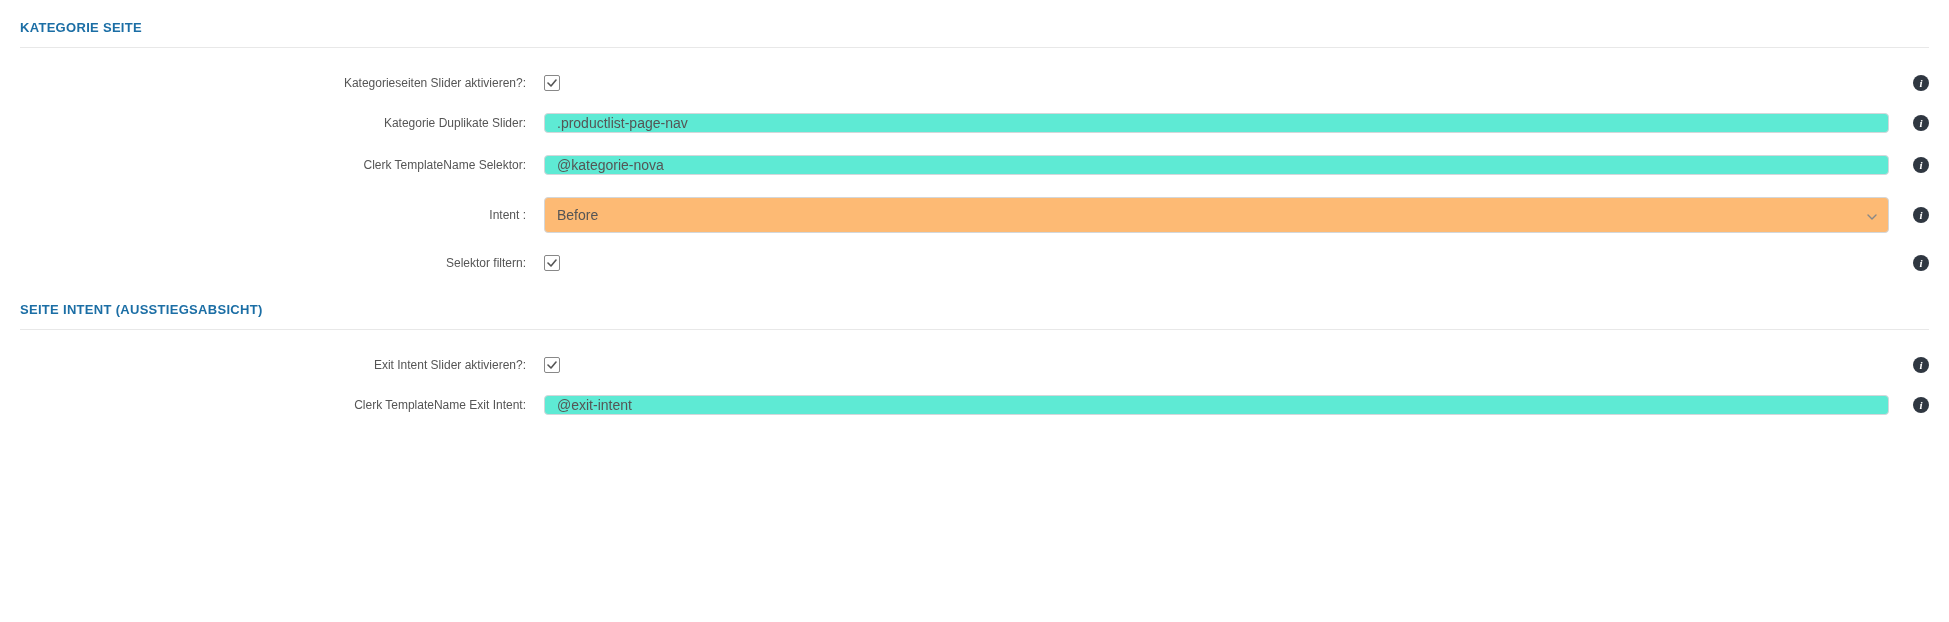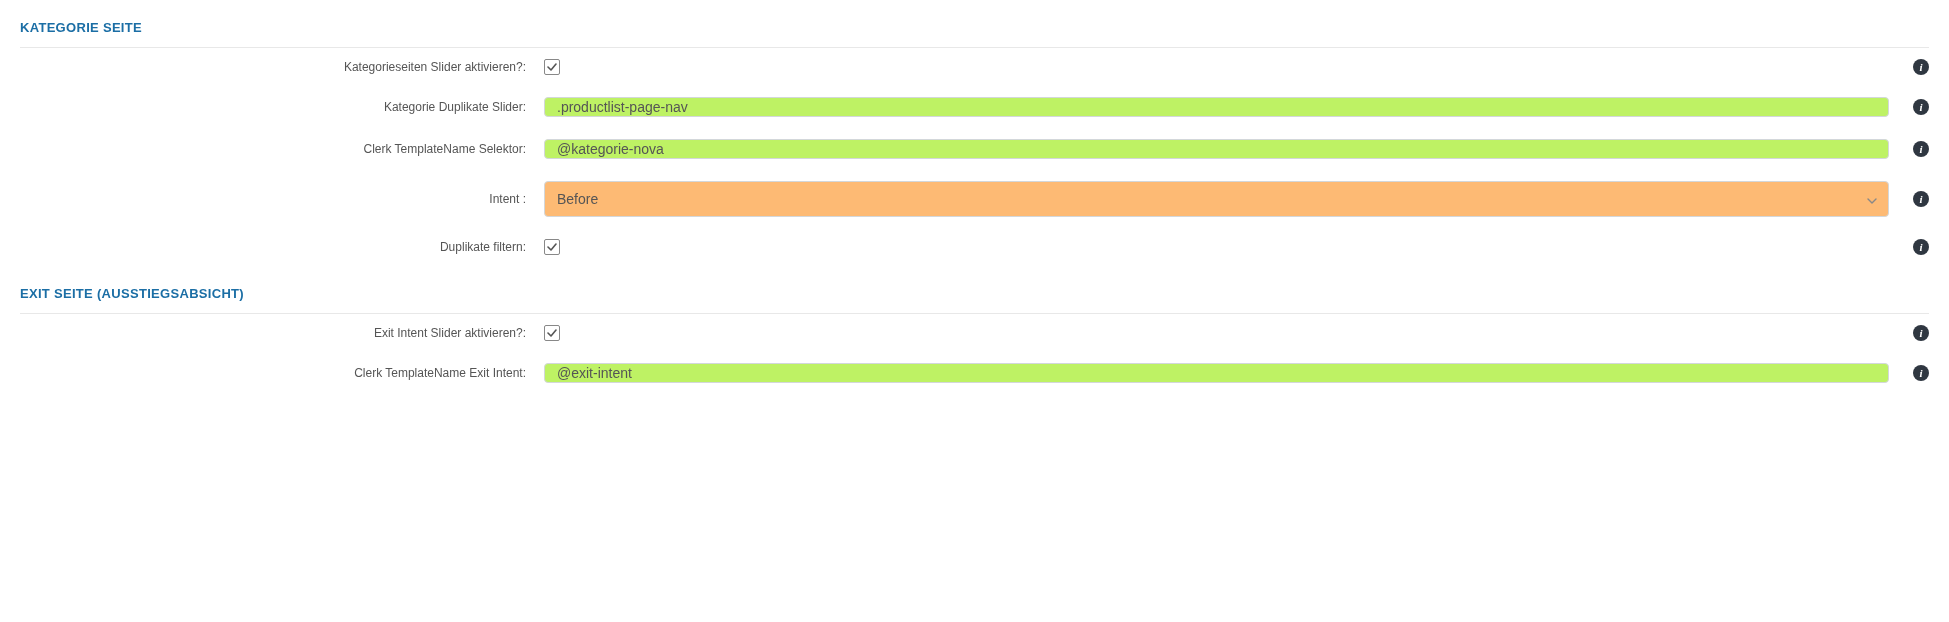--- a/index.html
+++ b/index.html
@@ -15,21 +15,21 @@
     width: 1949px;
     padding: 0 20px 50px 20px;
   }
   .section-title {
     color: #1b6ea5;
     font-size: 13px;
     font-weight: 700;
     letter-spacing: 0.3px;
     padding: 20px 0 12px 0;
     border-bottom: 1px solid #e8e8e8;
-    margin-bottom: 0;
+    margin-bottom: 16px;
   }
   .form-row {
     display: flex;
     align-items: center;
     padding: 11px 0;
   }
   .form-label {
     width: 524px;
     text-align: right;
     padding-right: 18px;
@@ -45,21 +45,21 @@
     flex: 1;
   }
   .text-input {
     width: 100%;
     height: 19px;
     border: 1px solid #d3d7da;
     border-radius: 4px;
     padding: 9px 12px;
     font-size: 14px;
     color: #555;
-    background: #bef264;
+    background: #5eead4;
     outline: none;
   }
   .text-input::placeholder { color: #aaa; }
   .select-wrap {
     position: relative;
     width: 100%;
   }
   .select {
     width: 100%;
     height: 36px;
@@ -178,36 +178,36 @@
           </span>
         </div>
       </div>
       <div class="info-col">
         <span class="info-icon">i</span>
       </div>
     </div>
   </div>
 
   <div class="form-row">
-    <div class="form-label">Duplikate filtern:</div>
+    <div class="form-label">Selektor filtern:</div>
     <div class="form-control-wrap">
       <div class="field">
         <span class="checkbox">
           <svg width="10" height="10" viewBox="0 0 10 10">
               <path d="M1 5 L4 8 L9 2" stroke="#555" stroke-width="1.6" fill="none" stroke-linecap="round" stroke-linejoin="round"></path>
             </svg>
         </span>
       </div>
       <div class="info-col">
         <span class="info-icon">i</span>
       </div>
     </div>
   </div>
 
-  <div class="section-title">EXIT SEITE (AUSSTIEGSABSICHT)</div>
+  <div class="section-title">SEITE INTENT (AUSSTIEGSABSICHT)</div>
 
   <div class="form-row">
     <div class="form-label">Exit Intent Slider aktivieren?:</div>
     <div class="form-control-wrap">
       <div class="field">
         <span class="checkbox">
           <svg width="10" height="10" viewBox="0 0 10 10">
               <path d="M1 5 L4 8 L9 2" stroke="#555" stroke-width="1.6" fill="none" stroke-linecap="round" stroke-linejoin="round"></path>
             </svg>
         </span>

